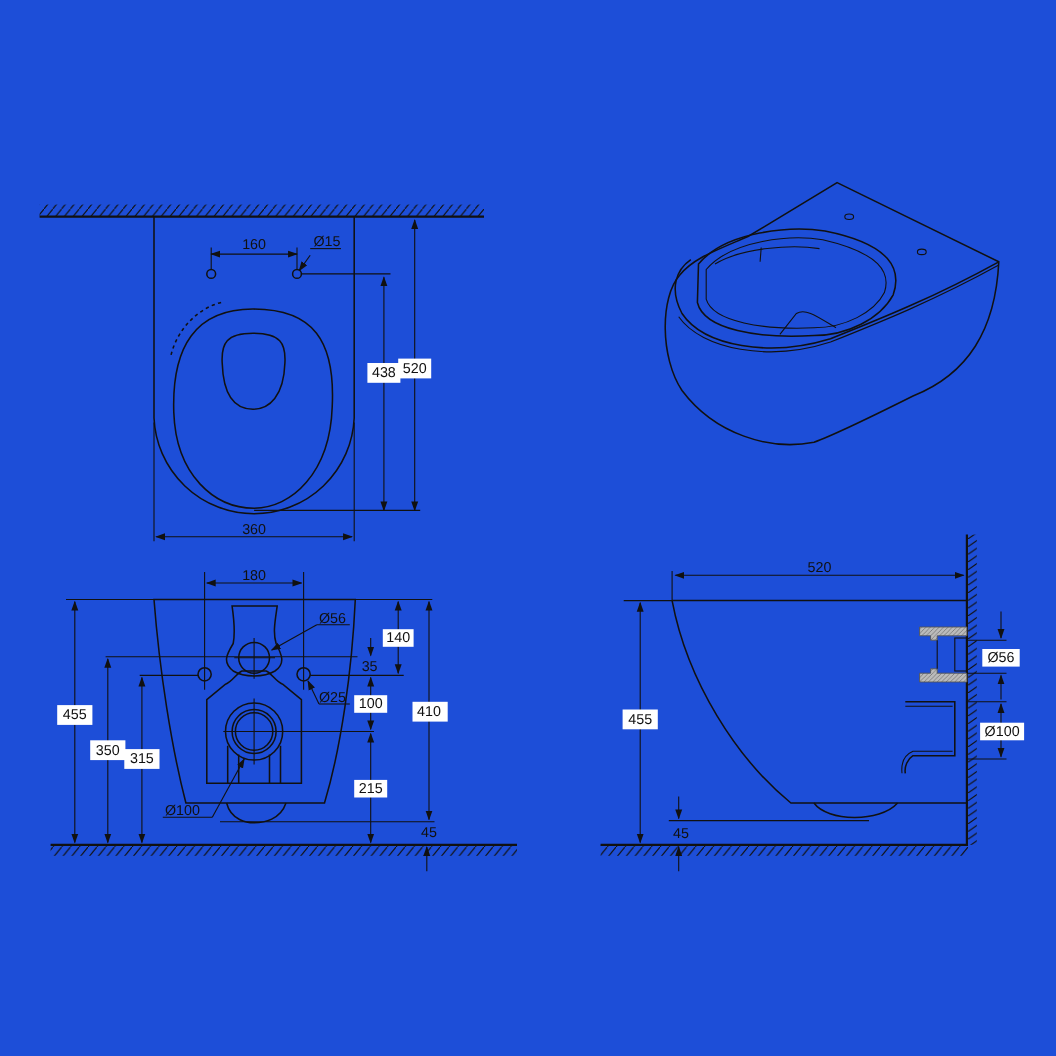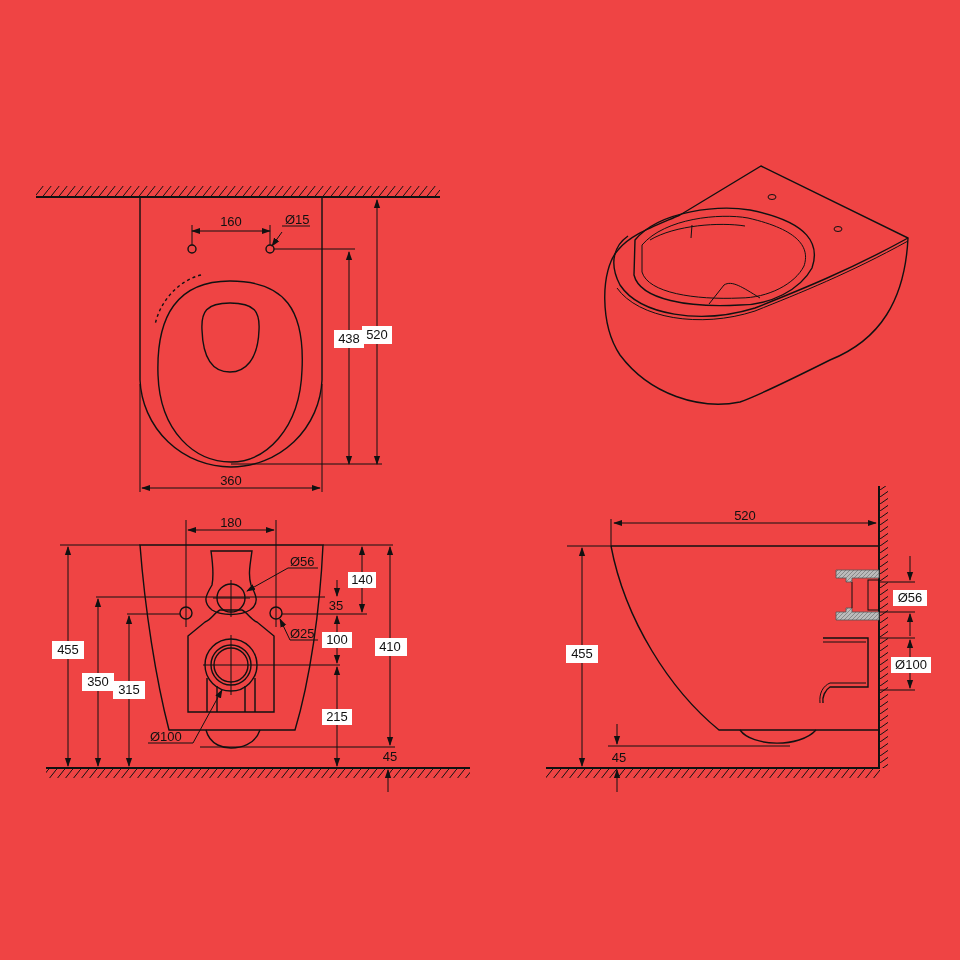--- a/index.html
+++ b/index.html
@@ -1,16 +1,16 @@
 <!DOCTYPE html>
 <html><head>
 <meta charset="utf-8">
 <style>
   html,body{margin:0;padding:0;background:#fff;}
-  #canvas{position:relative;width:960px;height:960px;background:#ef4444;overflow:hidden;}
+  #canvas{position:relative;width:960px;height:960px;background:#1d4ed8;overflow:hidden;}
   svg{position:absolute;left:0;top:0;}
   .ln{stroke:#111;stroke-width:1.4;fill:none;}
   .thick{stroke:#111;stroke-width:2;fill:none;}
   .thin{stroke:#111;stroke-width:1;fill:none;}
   .dash{stroke:#111;stroke-width:1.4;fill:none;stroke-dasharray:3 3;}
   .lbl{font-family:"Liberation Sans",sans-serif;font-size:13px;fill:#111;}
   .gray{fill:#999;stroke:#555;stroke-width:0.8;}
 </style>
 </head>
 <body>

